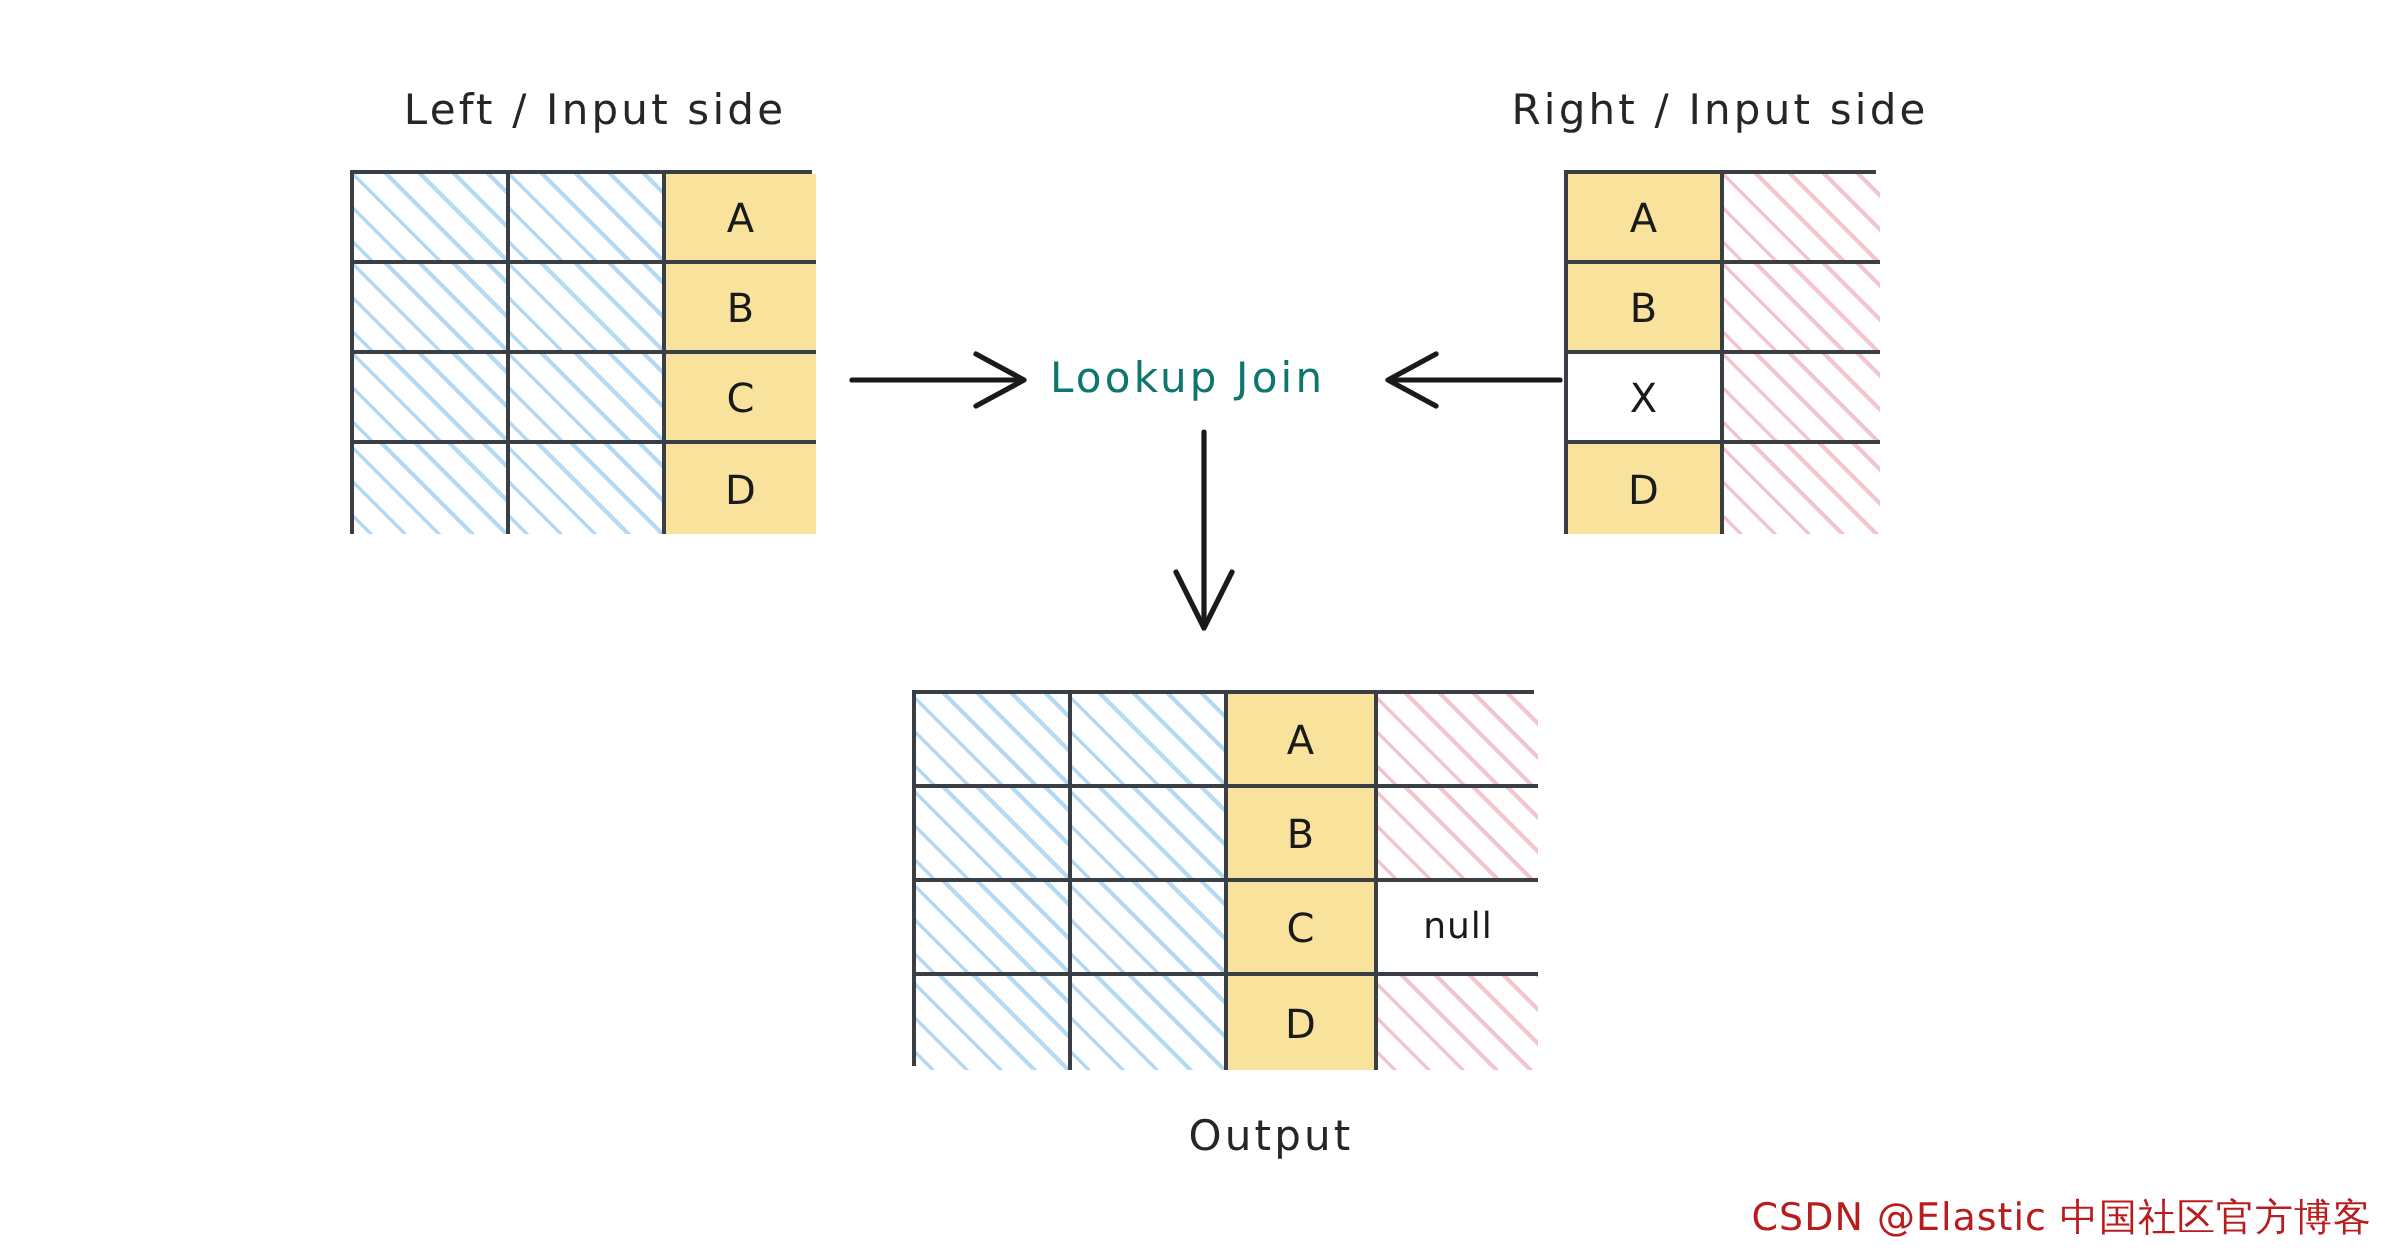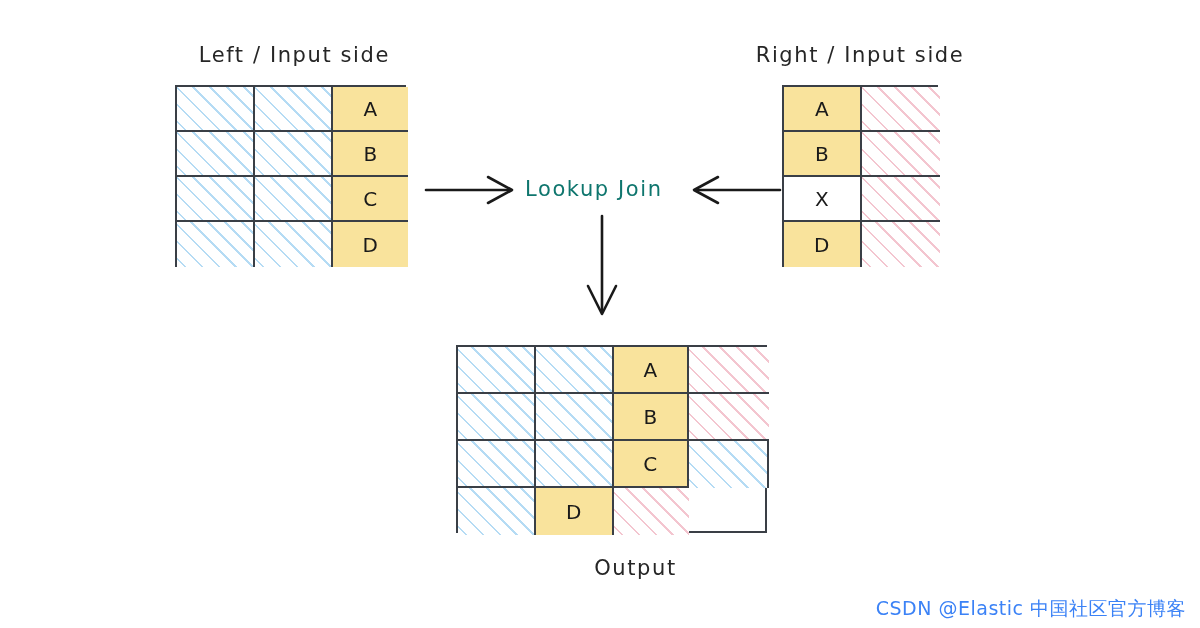--- a/index.html
+++ b/index.html
@@ -115,29 +115,29 @@
     letter-spacing: 1.6px;
   }
 
   
   #watermark {
     position: absolute;
     right: 14px;
     bottom: 6px;
     font-family: "DejaVu Sans", sans-serif;
     font-size: 19px;
-    color: #3b82f6;
+    color: #b91c1c;
     letter-spacing: 0.5px;
     white-space: nowrap;
   }
 </style>
 </head>
 <body>
 
-<div class="label-title hand" id="title-left" style="left:159px; top:43px; width:231px; text-align:right;">Left / Input side</div>
+<div class="label-title hand" id="title-left" style="left:182px; top:43px; width:231px; text-align:center;">Left / Input side</div>
 
 <div class="grid" id="left-table" style="left:175px; top:85px; width:231px; height:182px;
             grid-template-columns: 78px 78px 75px;
             grid-template-rows: 45px 45px 45px 45px;">
 
   <div class="cell fill-blue"></div>
   <div class="cell fill-blue"></div>
   <div class="cell fill-yellow lastcol">
     <span class="cell-text">A</span>
   </div>
@@ -221,20 +221,23 @@
   <div class="cell fill-yellow">
     <span class="cell-text">B</span>
   </div>
   <div class="cell fill-pink lastcol"></div>
 
   <div class="cell fill-blue"></div>
   <div class="cell fill-blue"></div>
   <div class="cell fill-yellow">
     <span class="cell-text">C</span>
   </div>
+  <div class="cell fill-white lastcol">
+    <span class="cell-text small">null</span>
+  </div>
 
   <div class="cell fill-blue lastrow"></div>
   <div class="cell fill-blue lastrow"></div>
   <div class="cell fill-yellow lastrow">
     <span class="cell-text">D</span>
   </div>
   <div class="cell fill-pink lastcol lastrow"></div>
 </div>
 
 <div class="label-title hand" id="title-output" style="left:480px; top:556px; width:311px; text-align:center;">Output</div>

